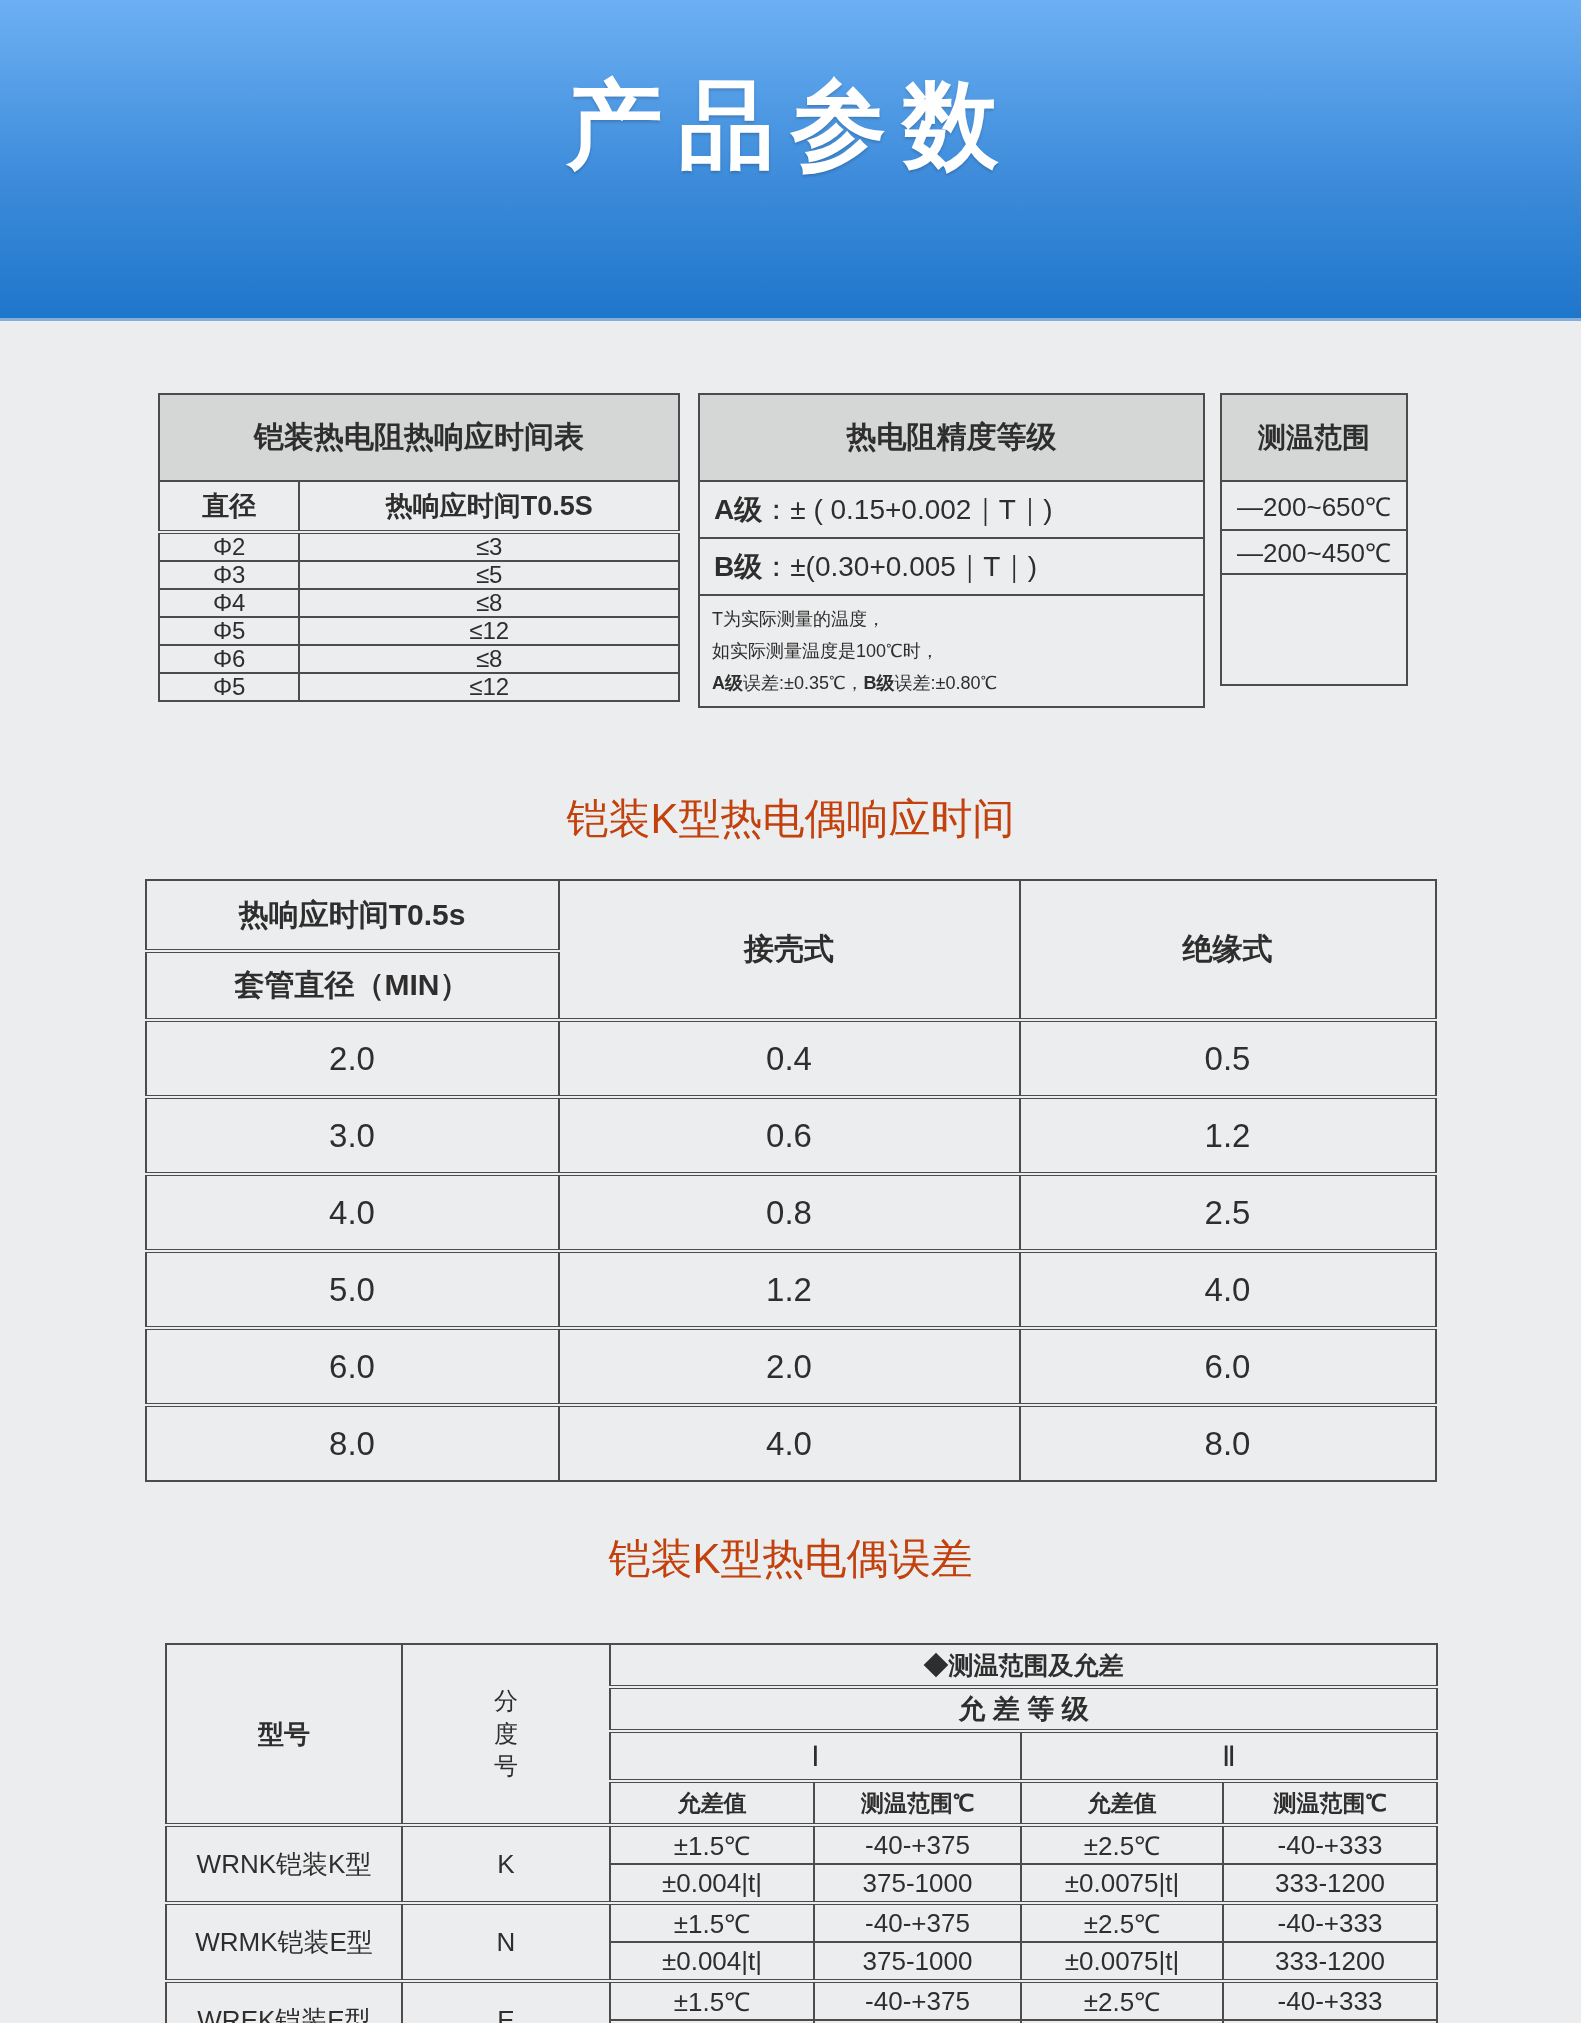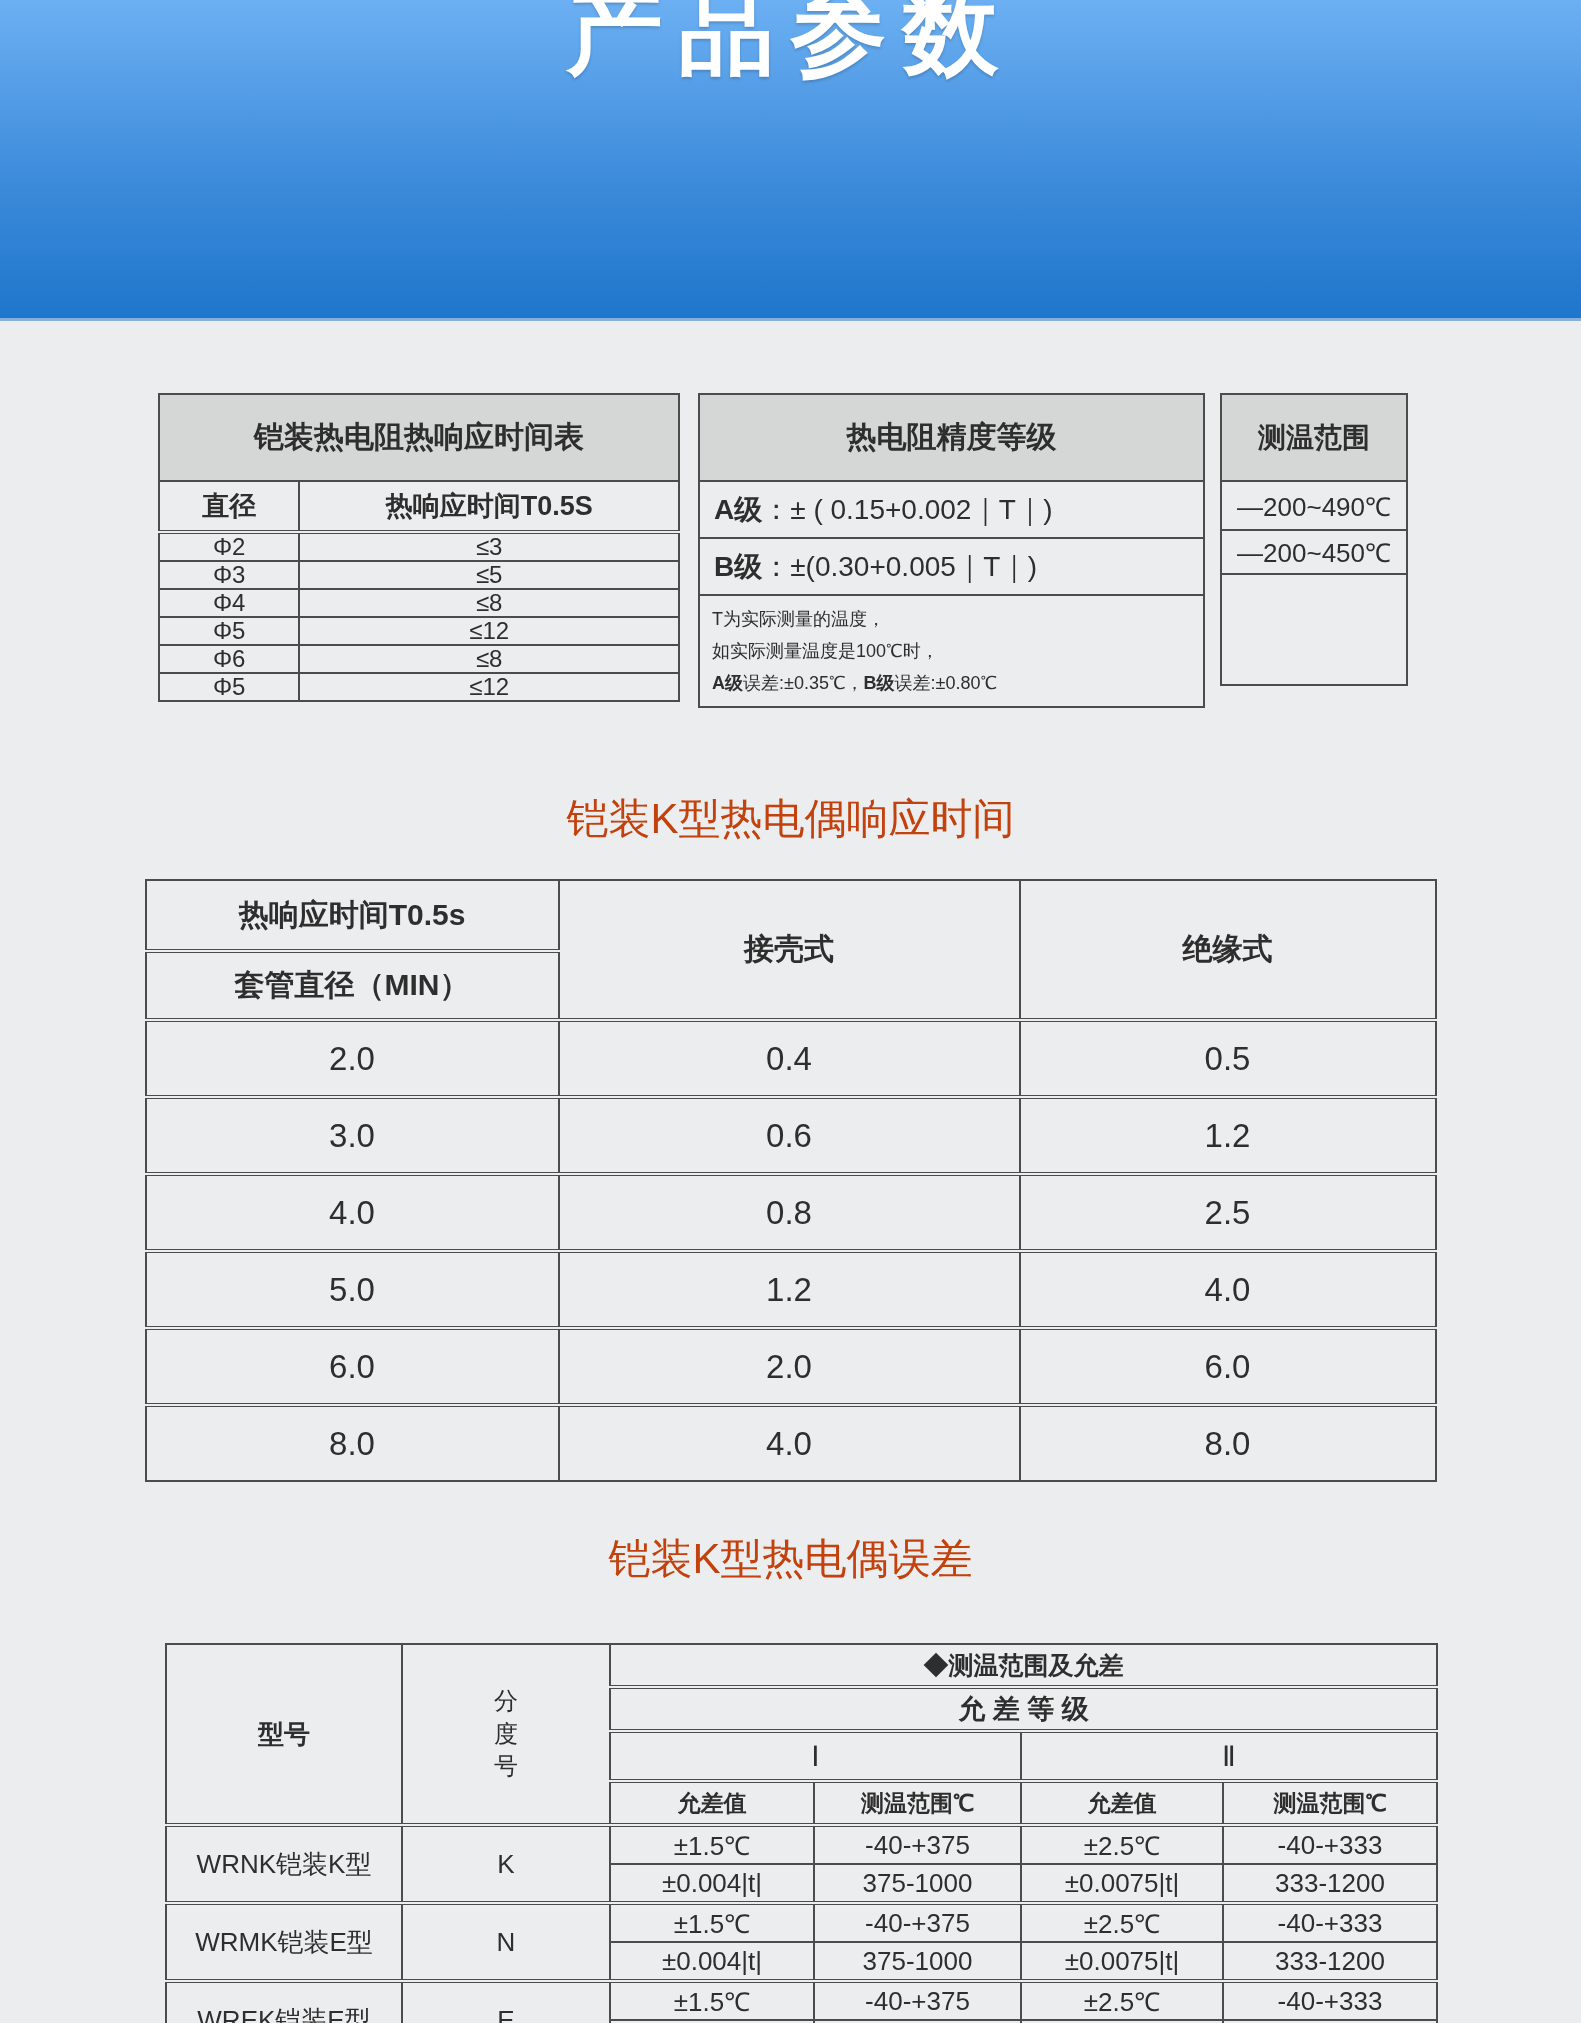--- a/index.html
+++ b/index.html
@@ -10,21 +10,21 @@
     overflow:hidden;
     font-family:"Liberation Sans", sans-serif;
     color:#2e2e2e;
   }
 
   
   .hero {
     height:318px;
     background:linear-gradient(180deg,#6cb0f3 0%,#3e8cdb 55%,#1e76cb 100%);
     border-bottom:3px solid #86aedd;
-    display:flex; align-items:flex-start; justify-content:center;
+    display:flex; align-items:center; justify-content:center;
   }
   .hero-title {
     color:#ffffff; font-size:96px; font-weight:bold;
     letter-spacing:16px; transform:translateY(-32px);
     text-shadow:0 2px 3px rgba(0,0,0,.18);
   }
 
   
   table { border-collapse:collapse; table-layout:fixed; }
   th, td { border:2px solid #4c4c4c; text-align:center; padding:0; font-weight:normal; vertical-align:middle; }
@@ -151,21 +151,21 @@
           </tr>
     </tbody>
       </table>
 
     <table class="t3">
       <tbody>
           <tr>
             <th class="band">测温范围</th>
           </tr>
       <tr>
-            <td class="r1">—200~490℃</td>
+            <td class="r1">—200~650℃</td>
           </tr>
       <tr>
             <td class="r2">—200~450℃</td>
           </tr>
       <tr>
             <td class="empty"></td>
           </tr>
     </tbody>
       </table>
   </div>

